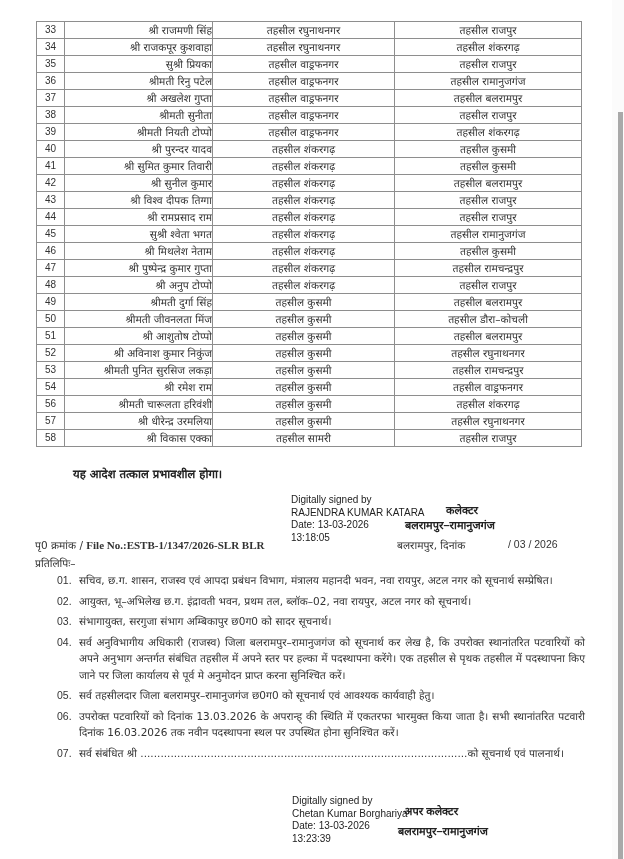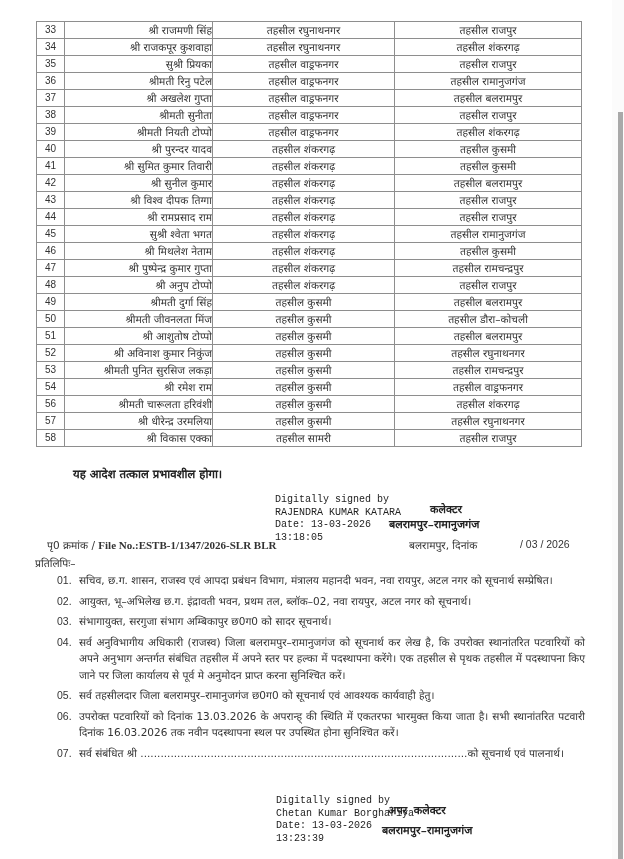--- a/index.html
+++ b/index.html
@@ -21,30 +21,30 @@
     border: 1px solid #8e8e8e; height: 16px; padding: 0; text-align: center;
     white-space: nowrap; overflow: hidden; line-height: 16px;
   }
   table.transfer td.sn { width: 27px; font-family: "Liberation Sans", sans-serif; font-size: 10px; margin-left: 25px; }
   table.transfer td.nm { width: 147px; text-align: right; }
   table.transfer td.fr { width: 181px; }
   table.transfer td.to { width: 186px; }
 
   .effective { position: absolute; left: 73px; top: 466px; font-size: 11.5px; font-weight: bold; color: #222; text-align: center; }
 
-  .sig { position: absolute; font-family: Liberation Mono, monospace; font-size: 10px; color: #222; line-height: 12.5px; }
+  .sig { position: absolute; font-family: Liberation Sans, sans-serif; font-size: 10px; color: #222; line-height: 12.5px; margin-left: 16px; }
   .sig1 { left: 275px; top: 494px; }
   .sig1 .desig { position: absolute; left: 155px; top: 10px; font-weight: bold; font-size: 11px; white-space: nowrap; }
   .sig1 .place { position: absolute; left: 114px; top: 25px; font-weight: bold; font-size: 11px; white-space: nowrap; }
   .sig2 { left: 276px; top: 795px; }
   .sig2 .desig { position: absolute; left: 112px; top: 10px; font-weight: bold; font-size: 11px; white-space: nowrap; }
   .sig2 .place { position: absolute; left: 106px; top: 30px; font-weight: bold; font-size: 11px; white-space: nowrap; }
   .sig .line { white-space: nowrap; }
 
-  .fileline { position: absolute; left: 35px; top: 538px; width: 520px; font-size: 10.5px; color: #333; margin-left: 12px; }
+  .fileline { position: absolute; left: 35px; top: 538px; width: 520px; font-size: 10.5px; color: #333; }
   .fileline .fileno { font-family: "Liberation Serif", serif; font-weight: bold; font-size: 11px; }
   .fileline .place-date { position: absolute; left: 362px; top: 0; white-space: nowrap; }
   .fileline .date { position: absolute; left: 473px; top: 0; white-space: nowrap; font-family: "Liberation Sans", sans-serif; }
   .copy-label { position: absolute; left: 35px; top: 556px; font-size: 10.5px; color: #333; }
 
   .copies { position: absolute; left: 57px; top: 572px; width: 528px; font-size: 10.5px; color: #333; line-height: 16.5px; }
   .copy-item { display: flex; margin-bottom: 4px; }
   .copy-item .num { width: 22px; flex: none; font-family: "Liberation Sans", sans-serif; }
   .copy-item .txt { flex: 1; text-align: justify; }
 </style>

